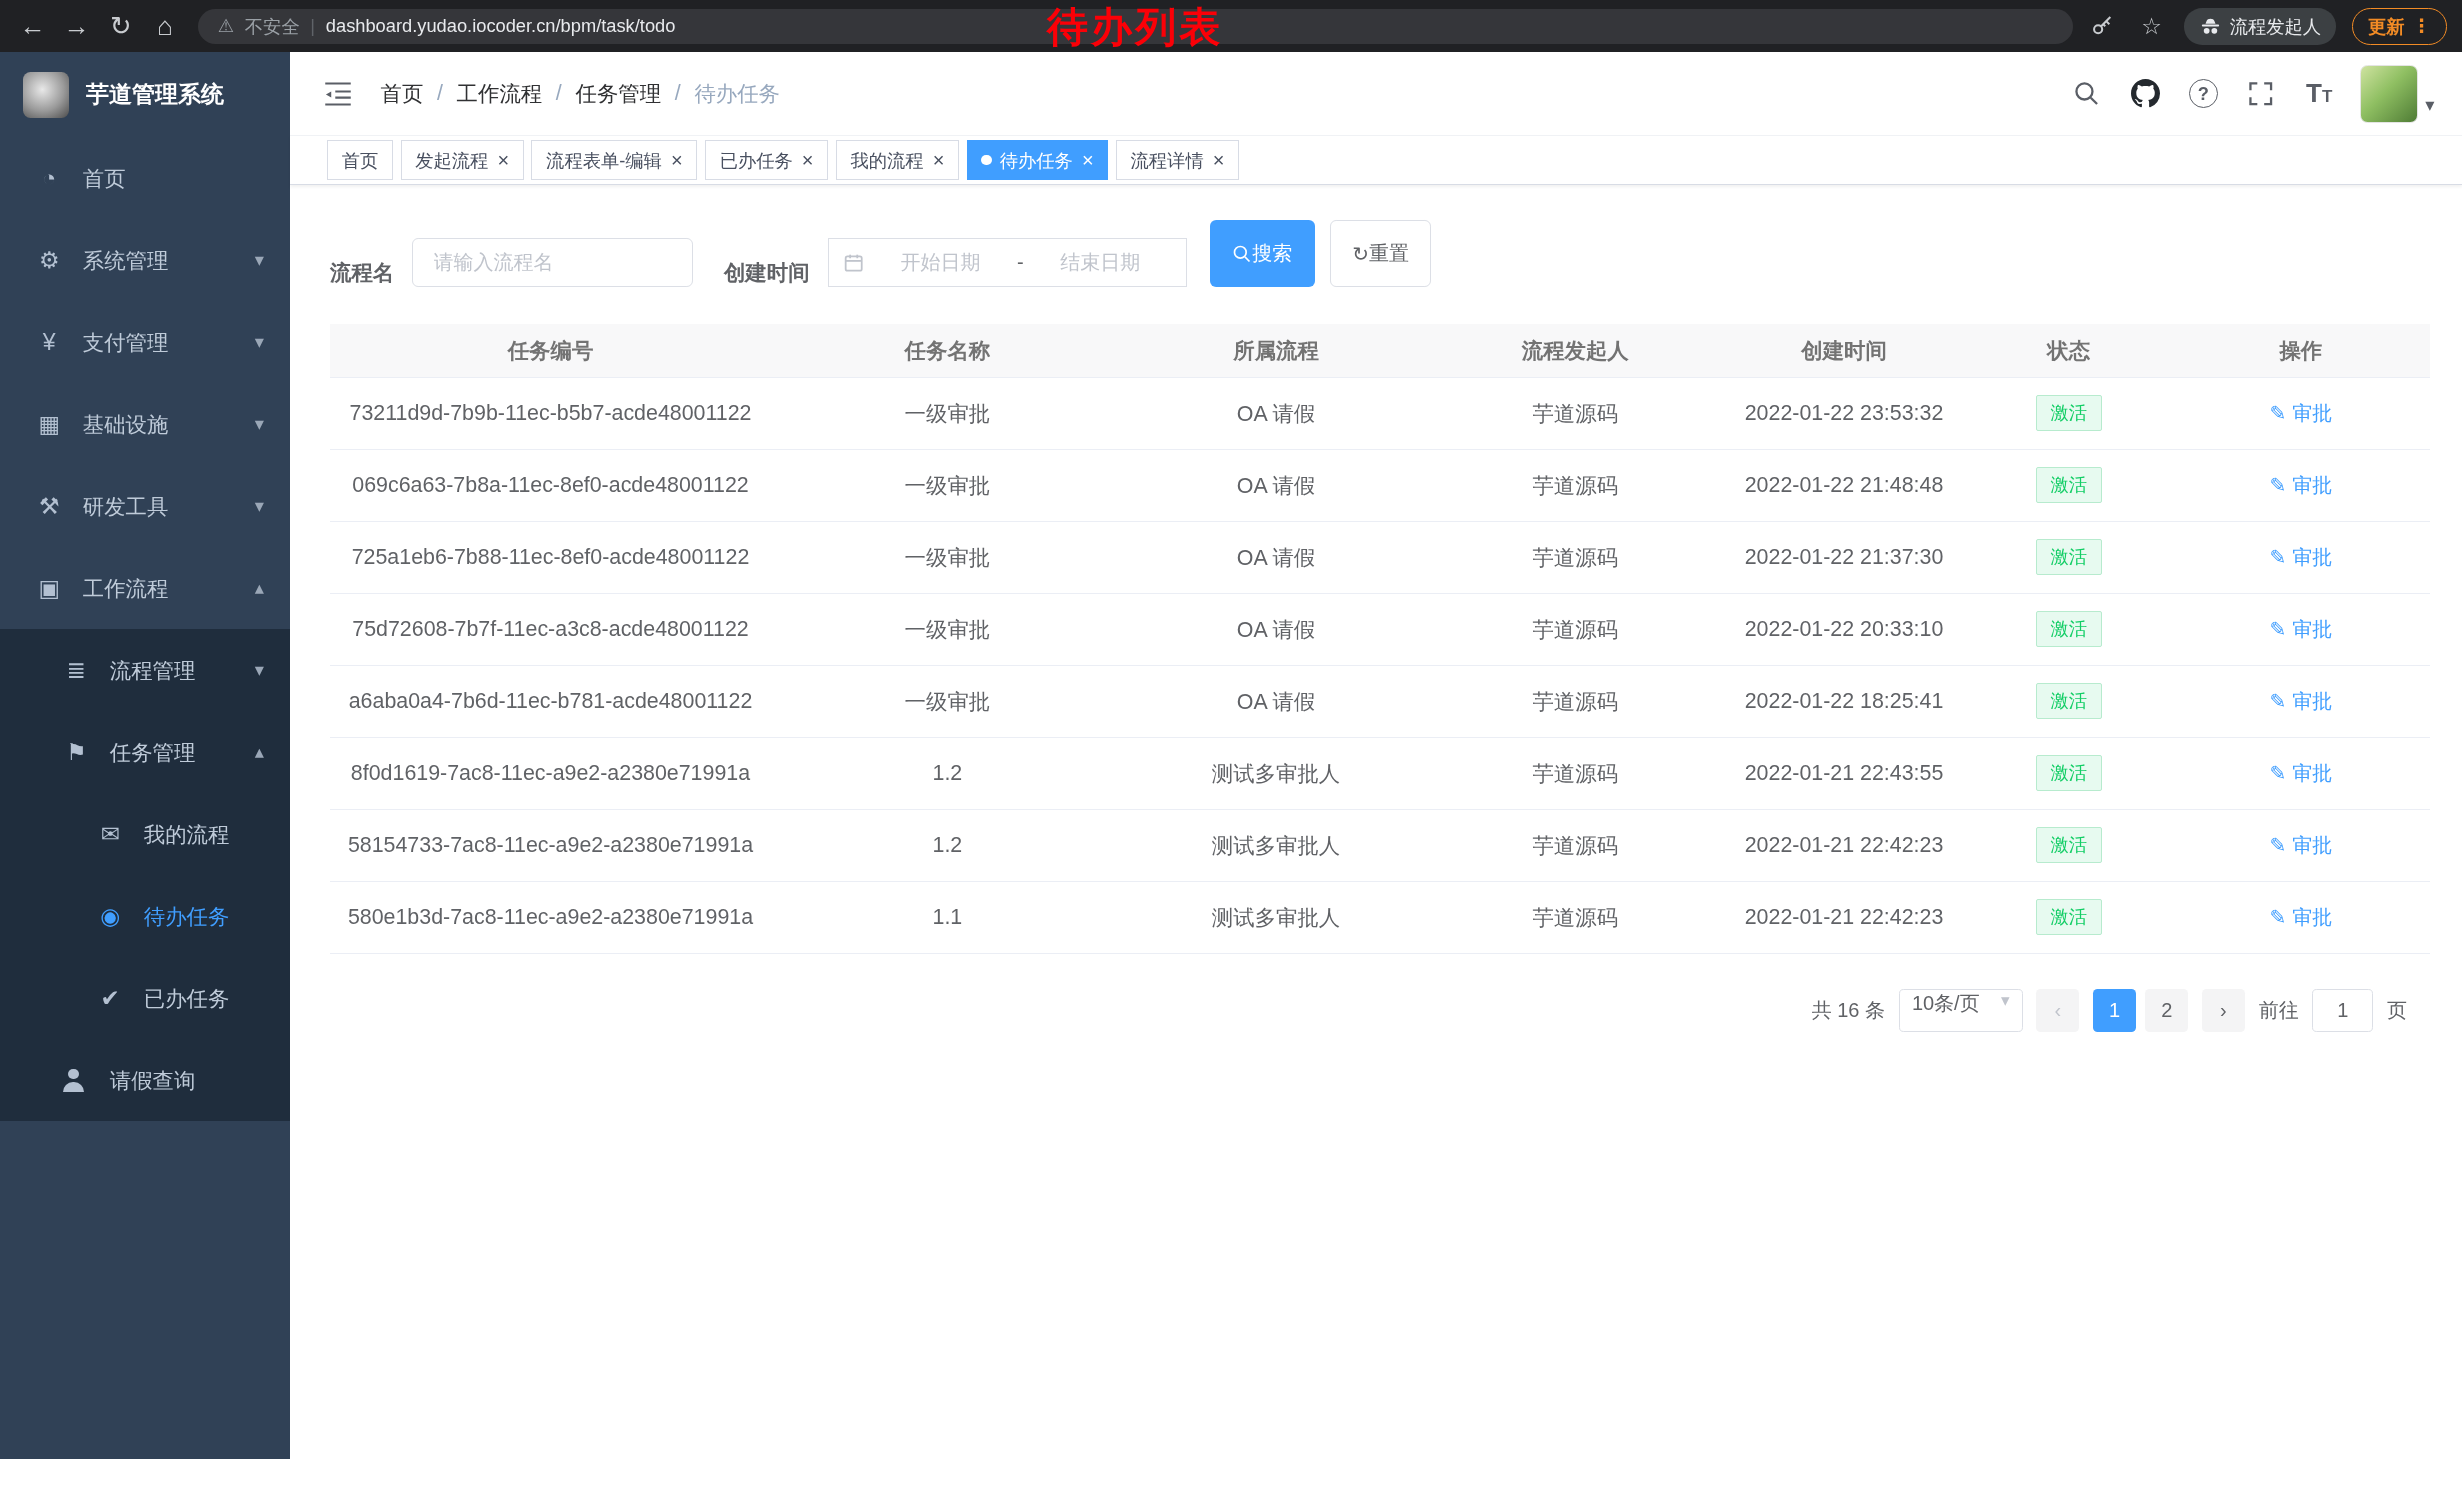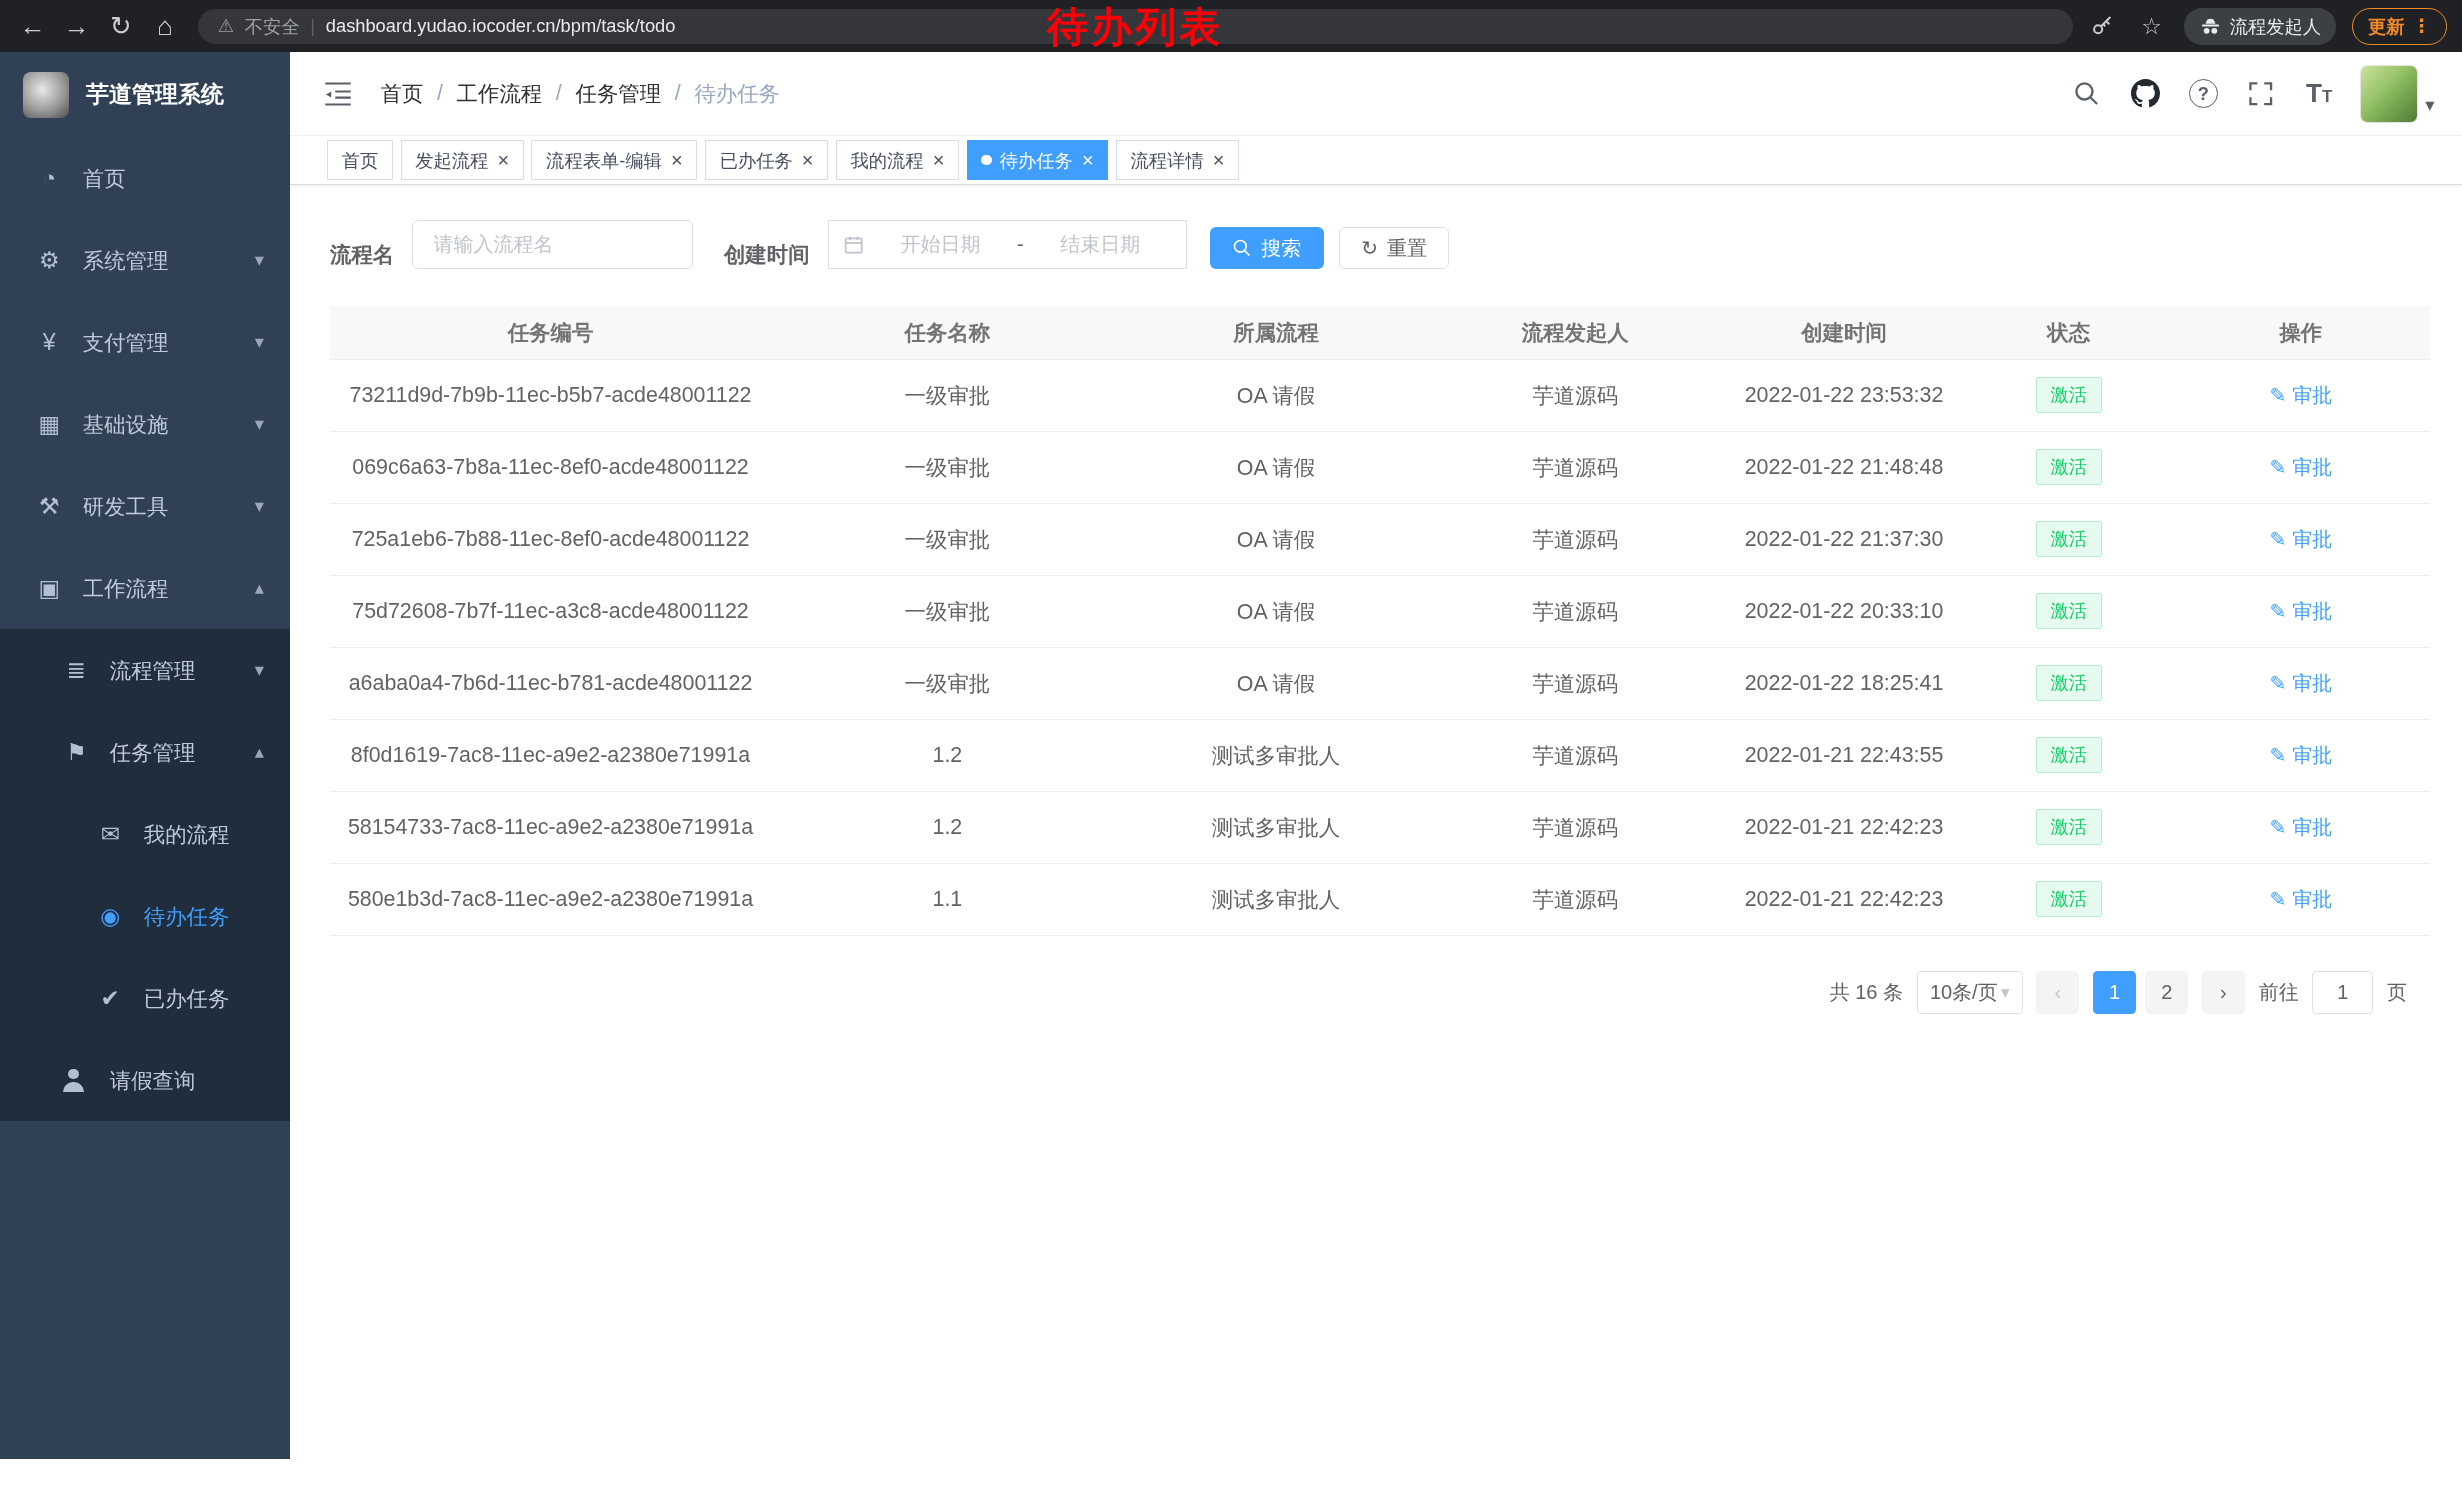--- a/index.html
+++ b/index.html
@@ -76,37 +76,37 @@
   .flabel{font-size:21.4px;font-weight:700;color:#606266;margin-right:18.3px;white-space:nowrap}
   .el-input{width:281px;height:49px;border:0.8px solid #dcdfe6;border-radius:6.1px;background:#fff;display:flex;align-items:center;padding:0 3.1px}
   .el-input input{border:none;outline:none;width:100%;height:100%;font-size:20px;color:#606266;padding:0 17px;background:transparent;
     font-family:"Liberation Sans","DejaVu Sans",sans-serif}
   .el-input input::placeholder{color:#c0c4cc}
   .gap40{width:30.5px;flex-shrink:0}
   .date-range{width:359px;height:49px;border:0.8px solid #dcdfe6;border-radius:0;background:#fff;display:flex;align-items:center;
     padding:0 13.7px;gap:4.6px;font-size:20px;color:#c0c4cc}
   .date-range .ph{flex:1;text-align:center}
   .date-range .dash{color:#606266}
-  .btn{height:42px;border-radius:6.1px;display:inline-flex;align-items:center;gap:9px;font-size:20px;cursor:pointer;
+  .btn{height:67px;border-radius:6.1px;display:inline-flex;align-items:center;gap:0;font-size:20px;cursor:pointer;
     padding:0 21.4px;border:0.8px solid transparent;white-space:nowrap}
   .btn-primary{background:#409eff;color:#fff;margin-left:23px}
   .btn-plain{background:#fff;border-color:#dcdfe6;color:#606266;margin-left:15.3px}
   .btn .bicon{font-size:20px;line-height:1}
 
   
   table{width:100%;border-collapse:collapse;table-layout:fixed;font-size:21.4px}
   thead th{height:53px;background:#f8f8f9;color:#737373;font-weight:700;text-align:center;border-bottom:0.8px solid #ebeef5}
   tbody td{height:72px;color:#606266;text-align:center;border-bottom:0.8px solid #ebeef5;overflow:hidden;white-space:nowrap}
   .tag-success{display:inline-block;padding:6.1px 13.7px;background:#e7faf0;border:0.8px solid #b7ebce;color:#13ce66;
     border-radius:2px;font-size:18.3px;line-height:1.2}
   .link-approve{color:#409eff;font-size:20px;cursor:pointer;text-decoration:none;display:inline-flex;align-items:center;gap:6.1px}
 
   
   .pagination{display:flex;justify-content:flex-end;align-items:center;gap:13.7px;margin-top:35px;font-size:20px;color:#606266;padding-right:23px}
-  .psize{width:106px;height:43px;border:0.8px solid #dcdfe6;border-radius:4.6px;display:flex;align-items:center;
+  .psize{width:124px;height:43px;border:0.8px solid #dcdfe6;border-radius:4.6px;display:flex;
     justify-content:space-between;padding:0 12.2px;color:#606266;cursor:pointer}
   .psize .pcaret{color:#c0c4cc;font-size:17px}
   .pages{display:flex;gap:9.2px;align-items:center}
   .pbtn{min-width:43px;height:43px;border:none;border-radius:4.6px;background:#f4f4f5;color:#606266;font-size:20px;
     display:flex;align-items:center;justify-content:center;cursor:pointer;font-family:inherit}
   .pbtn.disabled{color:#c0c4cc}
   .pbtn.active{background:#409eff;color:#fff}
   .goto-input{width:61px;height:43px;border:0.8px solid #dcdfe6;border-radius:4.6px;text-align:center;font-size:20px;
     color:#606266;outline:none;font-family:inherit}
 </style>

